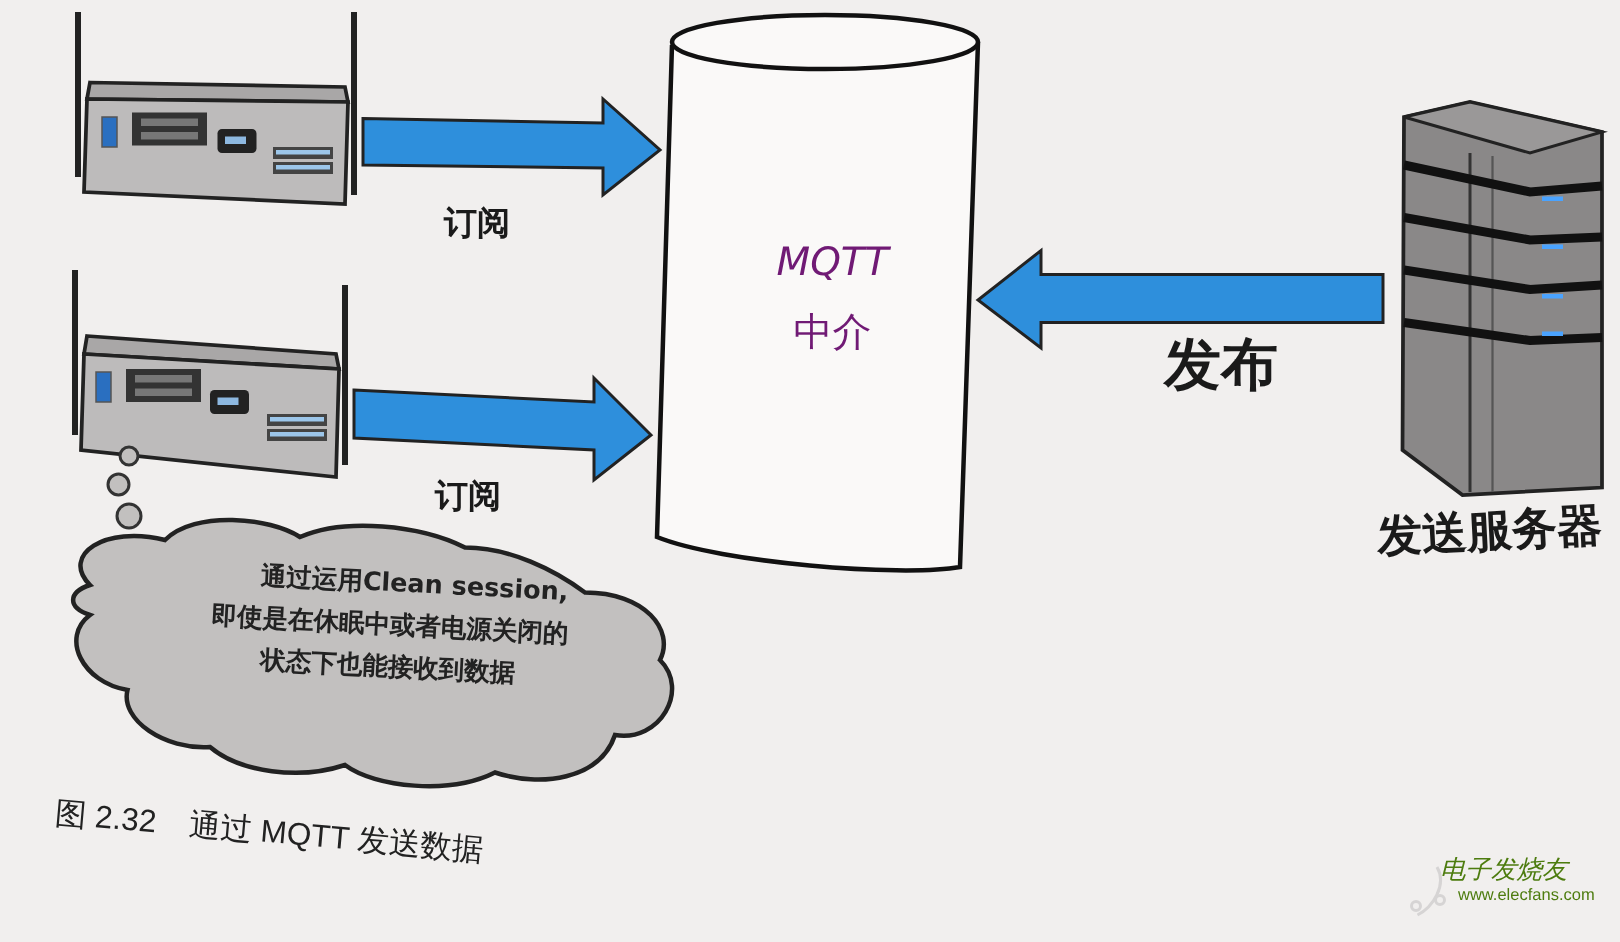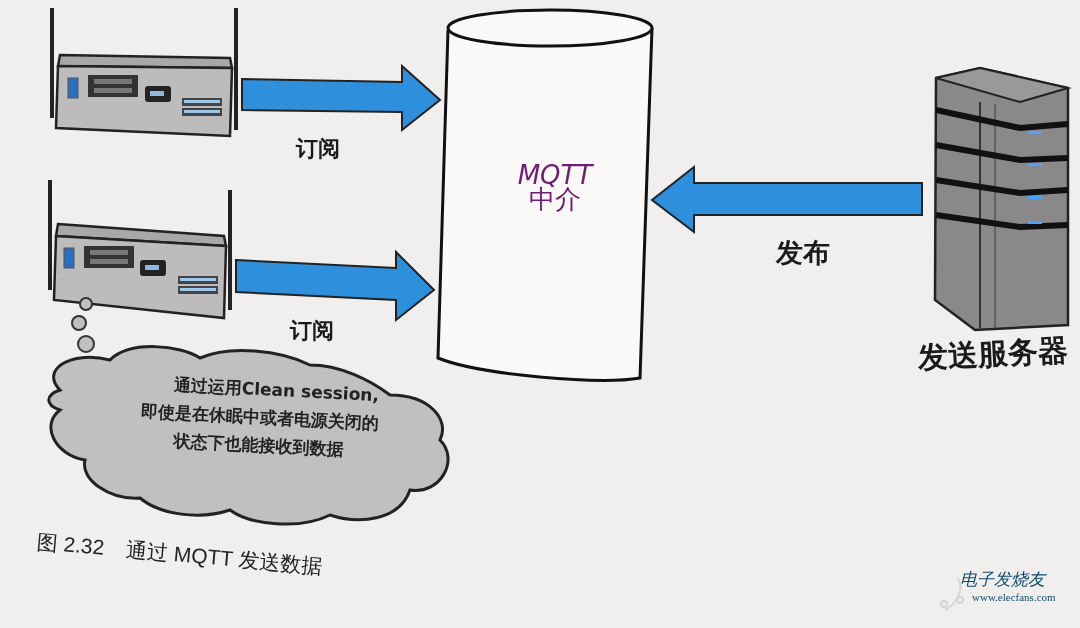--- a/index.html
+++ b/index.html
@@ -22,22 +22,22 @@
     position: absolute; color: #222; font-size: 17px; font-weight: bold;
     text-align: center; transform: rotate(3deg); line-height: 28px;
   }
   .caption {
     position: absolute; left: 38px; top: 528px; font-size: 21px; color: #222;
     transform: rotate(5deg); transform-origin: left top; white-space: nowrap;
     font-family: "Liberation Sans", sans-serif;
   }
   .caption .num { margin-right: 22px; }
   .watermark {
-    position: absolute; left: 940px; top: 568px; color: #0c4a6e;
-    font-family: Liberation Serif, serif;
+    position: absolute; left: 940px; top: 568px; color: #4d7c0f;
+    font-family: Liberation Sans, sans-serif;
   }
   .watermark .wm-cn { font-size: 17px; font-style: italic; display: block; margin-left: 20px; }
   .watermark .wm-url { font-size: 11px; display: block; margin-left: 32px; }
 </style>
 </head>
 <body>
 
 <svg width="1080" height="628" viewBox="0 0 1080 628">
 
   <g>
@@ -111,25 +111,25 @@
 
   <g stroke="#d6d4d4" fill="none" stroke-width="2">
     <path d="M958,578 C965,590 955,605 945,610"></path>
     <circle cx="944" cy="604" r="3"></circle>
     <circle cx="960" cy="600" r="3"></circle>
   </g>
 </svg>
 
 <div class="label lbl-sub" style="left:296px; top:134px;">订阅</div>
 <div class="label lbl-sub" style="left:290px; top:316px;">订阅</div>
-<div class="label" style="left:776px; top:235px; font-size:27px;">发布</div>
+<div class="label" style="left:776px; top:218px; font-size:38px;">发布</div>
 <div class="label" style="left:918px; top:334px; font-size:30px; transform:rotate(-3deg);">发送服务器</div>
 
 <div class="broker-text" style="top:160px; font-style:italic;">MQTT</div>
-<div class="broker-text" style="top:182px;">中介</div>
+<div class="broker-text" style="top:204px;">中介</div>
 
 <div class="cloud-text" style="left:90px; top:375px; width:340px;">
   <div style="margin-left:30px;">通过运用Clean session,</div>
   <div>即使是在休眠中或者电源关闭的</div>
   <div>状态下也能接收到数据</div>
 </div>
 
 <div class="caption">
   <span class="num">图 2.32</span><span>通过 MQTT 发送数据</span>
 </div>

